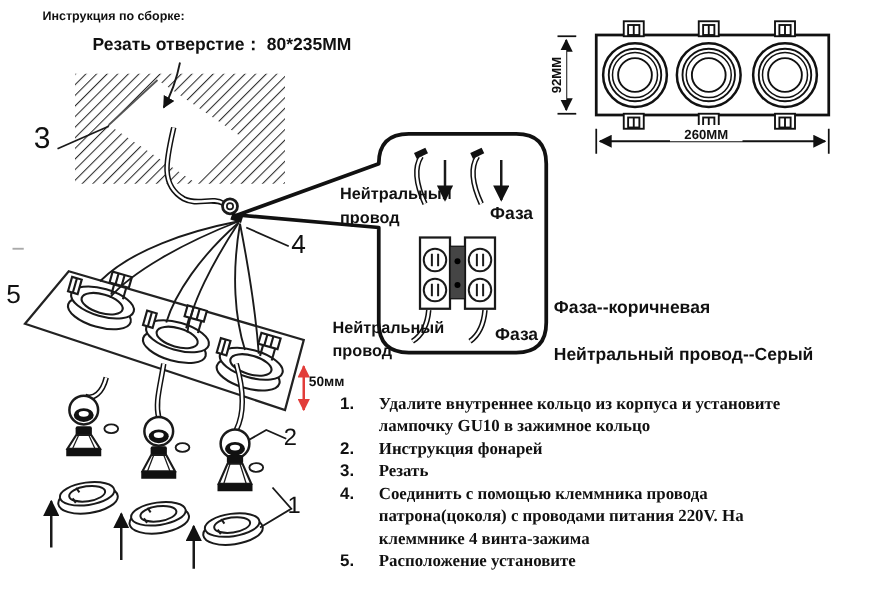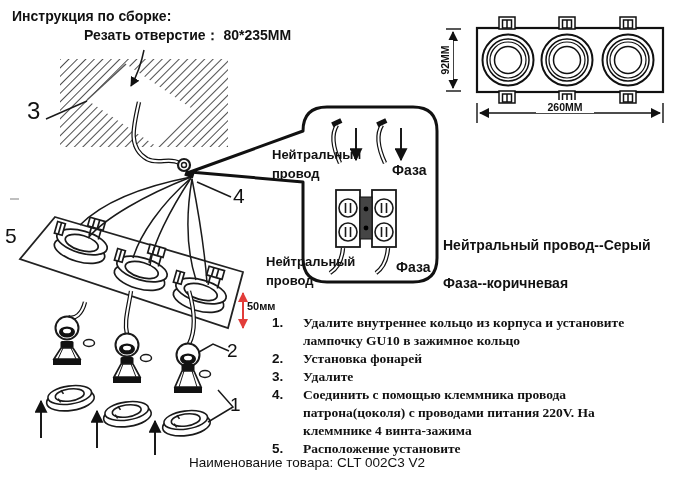--- a/index.html
+++ b/index.html
@@ -1,21 +1,21 @@
 <!DOCTYPE html>
 <html><head>
 <meta charset="utf-8">
 <style>
   html,body{margin:0;padding:0;background:#fff;}
   .stage{position:relative;width:700px;height:483px;background:#fff;overflow:hidden;
          font-family:"Liberation Sans",sans-serif;color:#111;}
   .stage svg{position:absolute;left:0;top:0;}
   .txt{position:absolute;white-space:pre-line;}
-  .t-title{left:12px;top:8px;font-size:14px;font-weight:600;}
-  .t-sub{left:40px;top:27px;font-size:14px;font-weight:600;padding-left:44px;}
+  .t-title{left:34px;top:8px;font-size:10px;font-weight:600;}
+  .t-sub{left:30px;top:27px;font-size:14px;font-weight:600;padding-left:44px;}
   .t-n3{left:27px;top:97px;font-size:24px;font-weight:400;}
   .t-n4{left:233px;top:184px;font-size:21px;font-weight:400;}
   .t-n5{left:5px;top:224px;font-size:21px;font-weight:400;}
   .t-n2{left:227px;top:340px;font-size:19px;font-weight:400;}
   .t-n1{left:230px;top:394px;font-size:19px;font-weight:400;}
   .t-dim50{left:247px;top:300px;font-size:11px;font-weight:600;}
   .t-ntop{left:272px;top:145px;font-size:13px;font-weight:600;line-height:19px;}
   .t-phtop{left:392px;top:162px;font-size:14px;font-weight:700;}
   .t-nbot{left:266px;top:252px;font-size:13px;font-weight:600;line-height:19px;}
   .t-phbot{left:396px;top:259px;font-size:14px;font-weight:700;}
@@ -304,44 +304,43 @@
   <div class="txt t-dim50">50мм</div>
 
   <div class="txt t-ntop">Нейтральный
 провод</div>
   <div class="txt t-phtop">Фаза</div>
   <div class="txt t-nbot">Нейтральный
 провод</div>
   <div class="txt t-phbot">Фаза</div>
 
   <div class="txt t-legend">
+    <div>Фаза--коричневая</div>
     <div>Нейтральный провод--Серый</div>
-    <div>Фаза--коричневая</div>
   </div>
 
   <div class="steps">
     <div class="step">
       <span class="num">1.</span>
       <span class="txt2">Удалите внутреннее кольцо из корпуса и установите
 лампочку GU10 в зажимное кольцо</span>
     </div>
     <div class="step">
       <span class="num">2.</span>
-      <span class="txt2">Установка фонарей</span>
+      <span class="txt2">Инструкция фонарей</span>
     </div>
     <div class="step">
       <span class="num">3.</span>
-      <span class="txt2">Удалите</span>
+      <span class="txt2">Резать</span>
     </div>
     <div class="step">
       <span class="num">4.</span>
       <span class="txt2">Соединить с помощью клеммника провода
 патрона(цоколя) с проводами питания 220V. На
 клеммнике 4 винта-зажима</span>
     </div>
     <div class="step">
       <span class="num">5.</span>
       <span class="txt2">Расположение установите</span>
     </div>
   </div>
 
-  <div class="txt t-footer">Наименование товара: CLT 002C3 V2</div>
 </div>
 
 </body></html>

